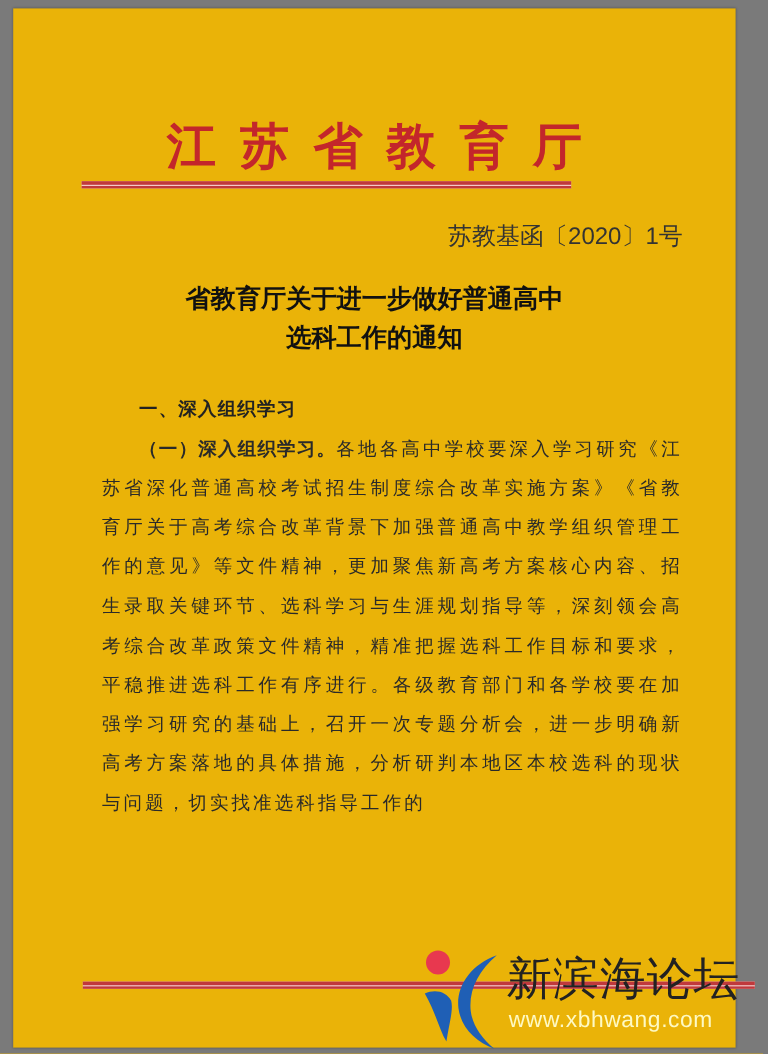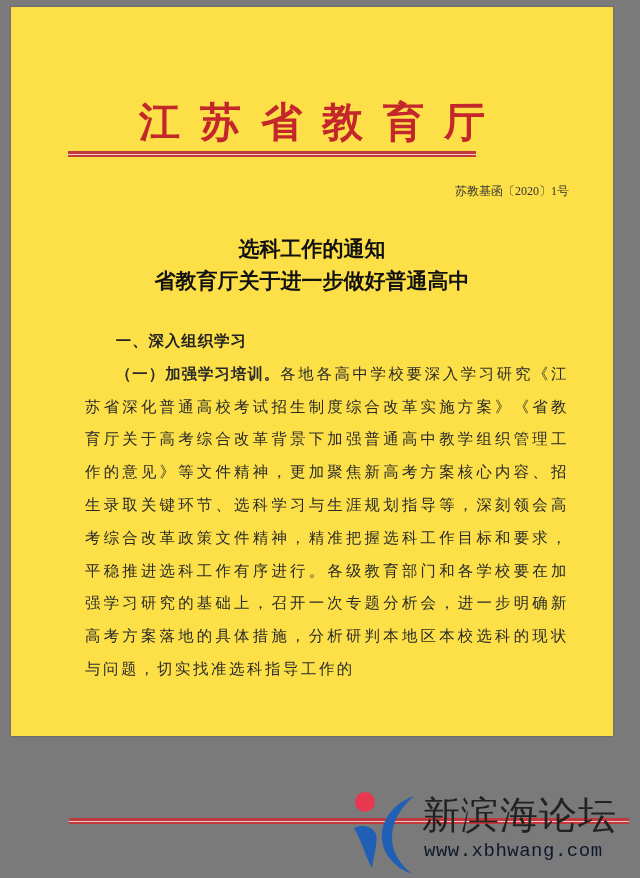--- a/index.html
+++ b/index.html
@@ -3,22 +3,22 @@
   <meta charset="utf-8">
   <style>
     html, body { margin: 0; padding: 0; }
     body {
       width: 640px; height: 878px; overflow: hidden;
       background: #7a7a7a;
       position: relative;
       font-family: "DejaVu Serif", "Liberation Serif", serif;
     }
     .page {
-      position: absolute; left: 11px; top: 7px; width: 602px; height: 729px;
-      background: #fde047;
+      position: absolute; left: 11px; top: 7px; width: 602px; height: 866px;
+      background: #eab308;
       box-shadow: 0 0 2px rgba(0,0,0,0.3);
     }
     .masthead {
       position: absolute; left: 0; top: 88px; width: 602px;
       text-align: center;
       color: #c3262b;
       font-size: 41px; font-weight: bold;
       letter-spacing: 20px;
       font-family: "DejaVu Serif", "Liberation Serif", serif;
       padding-left: 20px;
@@ -28,22 +28,22 @@
       position: absolute; left: 57px; width: 408px; height: 6px;
       border-top: 3px solid #c0393c;
       border-bottom: 2px solid #c0393c;
       box-sizing: border-box;
       background: #f2c9c9;
     }
     .redline.top { top: 144px; }
     .redline.bottom { left: 58px; top: 811px; width: 560px; }
     .docnum {
       position: absolute; right: 44px; top: 176px;
-      font-size: 12px; color: #333;
-      font-family: Liberation Serif, serif;
+      font-size: 20px; color: #333;
+      font-family: Liberation Sans, sans-serif;
     }
     .title {
       position: absolute; left: 0; top: 226px; width: 602px;
       text-align: center; font-weight: bold; color: #111;
       font-size: 21px; line-height: 32px;
       font-family: "DejaVu Serif", "Liberation Serif", serif;
     }
     .body {
       position: absolute; left: 74px; top: 318px; width: 484px;
       font-size: 15.4px; color: #2a2a2a;
@@ -63,42 +63,42 @@
     }
     .wm-logo { position: absolute; left: 8px; top: 6px; width: 72px; height: 88px; }
     .wm-name {
       position: absolute; left: 82px; top: 8px;
       font-size: 38px; color: #222;
       font-family: "DejaVu Sans", "Liberation Sans", sans-serif;
       letter-spacing: 1px;
     }
     .wm-url {
       position: absolute; left: 84px; top: 58px;
-      font-size: 19px; color: #0f172a;
-      font-family: Liberation Mono, monospace;
+      font-size: 19px; color: #fef9c3;
+      font-family: Liberation Sans, sans-serif;
       letter-spacing: 0.5px;
     }
   </style>
 </head>
 <body>
 
 <div class="page">
   <div class="masthead">江苏省教育厅</div>
   <div class="redline top"></div>
 
   <div class="docnum">苏教基函〔2020〕1号</div>
 
   <div class="title">
+    <div>省教育厅关于进一步做好普通高中</div>
     <div>选科工作的通知</div>
-    <div>省教育厅关于进一步做好普通高中</div>
   </div>
 
   <div class="body">
     <p class="heading">一、深入组织学习</p>
-    <p class="indent"><span class="sub-label">（一）加强学习培训。</span><span>各地各高中学校要深入学习研究《江苏省深化普通高校考试招生制度综合改革实施方案》《省教育厅关于高考综合改革背景下加强普通高中教学组织管理工作的意见》等文件精神，更加聚焦新高考方案核心内容、招生录取关键环节、选科学习与生涯规划指导等，深刻领会高考综合改革政策文件精神，精准把握选科工作目标和要求，平稳推进选科工作有序进行。各级教育部门和各学校要在加强学习研究的基础上，召开一次专题分析会，进一步明确新高考方案落地的具体措施，分析研判本地区本校选科的现状与问题，切实找准选科指导工作的</span></p>
+    <p class="indent"><span class="sub-label">（一）深入组织学习。</span><span>各地各高中学校要深入学习研究《江苏省深化普通高校考试招生制度综合改革实施方案》《省教育厅关于高考综合改革背景下加强普通高中教学组织管理工作的意见》等文件精神，更加聚焦新高考方案核心内容、招生录取关键环节、选科学习与生涯规划指导等，深刻领会高考综合改革政策文件精神，精准把握选科工作目标和要求，平稳推进选科工作有序进行。各级教育部门和各学校要在加强学习研究的基础上，召开一次专题分析会，进一步明确新高考方案落地的具体措施，分析研判本地区本校选科的现状与问题，切实找准选科指导工作的</span></p>
   </div>
 
   <div class="redline bottom"></div>
 </div>
 
 <div class="watermark">
   <svg class="wm-logo" viewBox="0 0 72 88">
     <circle cx="17" cy="14" r="10" fill="#e8384f"></circle>
     <path d="M6 40 C14 36 24 38 28 46 C30 54 26 66 24 80 C18 70 16 58 6 40 Z" fill="#1f5fb5"></path>
     <path d="M66 8 C44 16 32 34 34 52 C36 68 48 80 64 86 C52 76 44 64 44 50 C44 34 52 20 66 8 Z" fill="#1f5fb5"></path>

